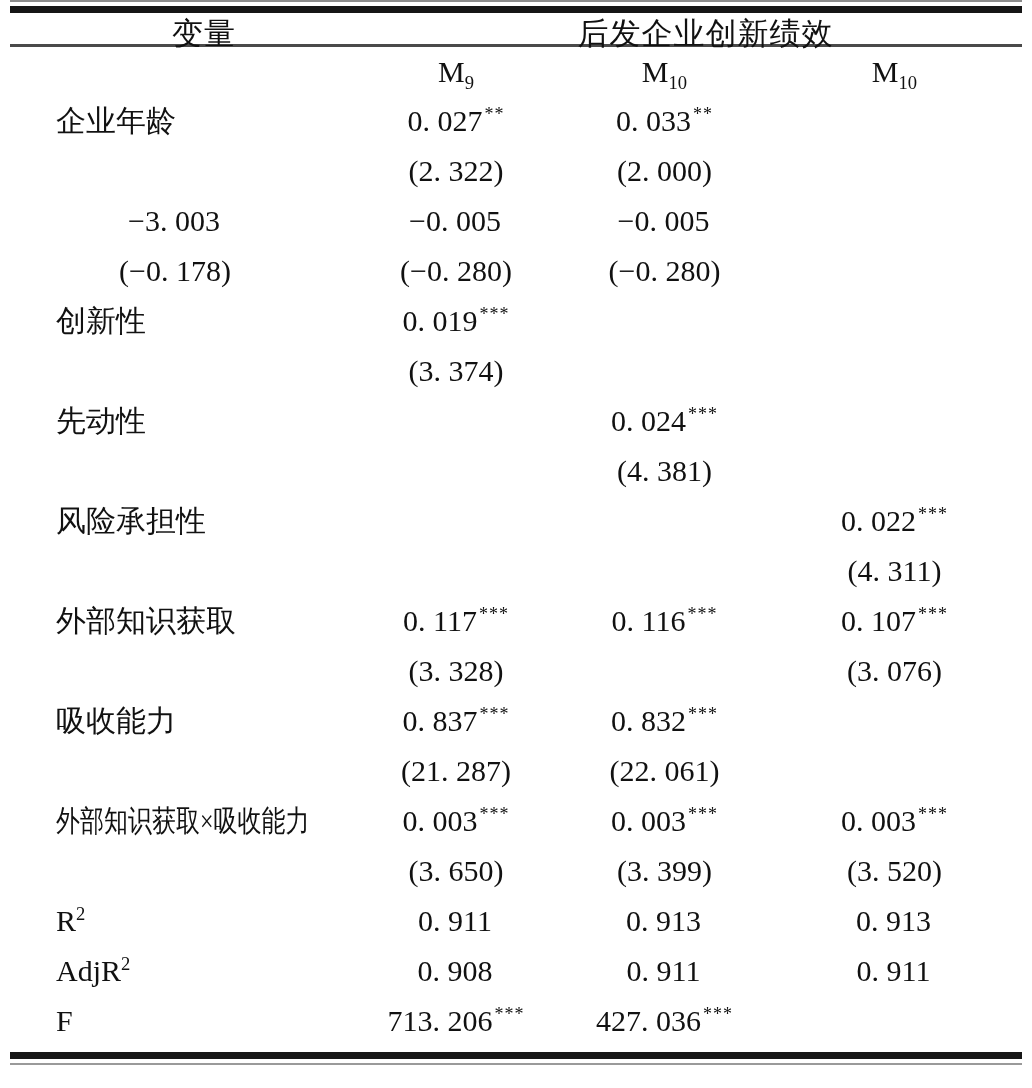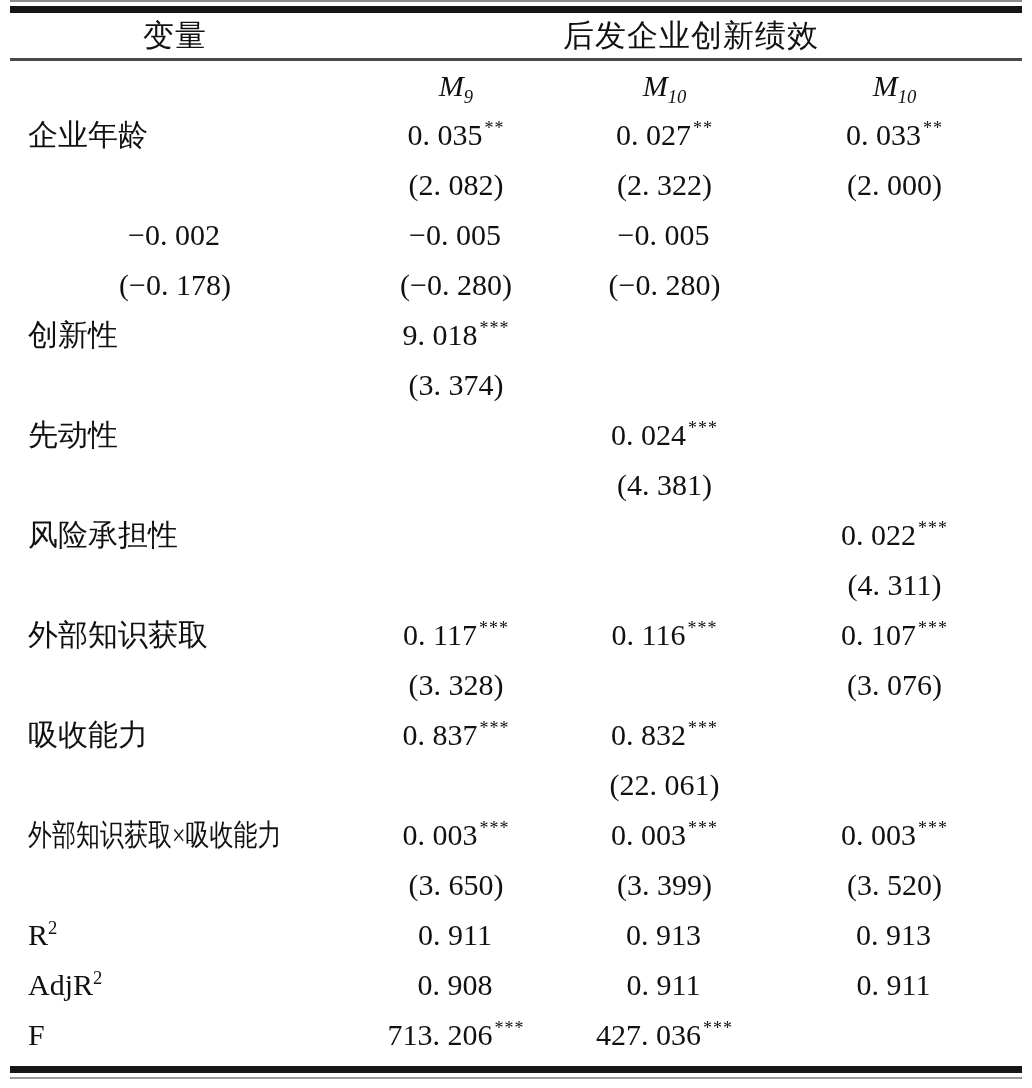--- a/index.html
+++ b/index.html
@@ -17,39 +17,39 @@
   .rule { margin: 0 10px; }
   .rule-thin-top    { height: 2px; background: #8c8c8c; }
   .rule-thick-top   { height: 7px; background: #161616; margin-top: 4px; }
   .rule-mid         { height: 3px; background: #4a4a4a; }
   .rule-thick-bot   { height: 7px; background: #161616; margin-top: 6px; }
   .rule-thin-bot    { height: 2px; background: #9a9a9a; margin-top: 4px; }
 
   
   .header-row1 {
     display: grid; grid-template-columns: 350px 1fr;
-    height: 45px; align-items: center;
+    height: 31px; align-items: center; margin-left: 29px;
   }
   .h1cell { text-align: center; font-size: 31px; letter-spacing: 1px; }
 
   .header-row2 {
     display: grid; grid-template-columns: 350px 212px 205px 1fr;
-    height: 49px; align-items: center; padding-right: 10px; font-style: italic;
+    height: 49px; align-items: center; padding-right: 10px;
   }
   .model { text-align: center; font-size: 30px; }
   .model sub { font-size: 0.62em; line-height: 0; }
 
   
   .trow {
     display: grid; grid-template-columns: 350px 212px 205px 1fr;
     padding-right: 10px;
   }
   .cell { display: flex; flex-direction: column; }
   .line { height: 50px; line-height: 50px; font-size: 30px; white-space: nowrap; }
-  .lab  { padding-left: 28px; text-align: left; }
+  .lab  { padding-left: 28px; text-align: left; margin-left: 28px; }
   .labtxt { display: inline-block; }
   .labtxt.cond { transform: scaleX(0.80); transform-origin: left center; }
   .num  { text-align: center; }
   sup.stars { font-size: 0.60em; line-height: 0; vertical-align: super; letter-spacing: 1px; margin-left: 2px; }
   sup.labsup { font-size: 0.62em; line-height: 0; vertical-align: super; }
 </style>
 </head>
 <body>
 
 <div class="page">
@@ -69,54 +69,50 @@
     <div class="model"><span>M</span><sub>9</sub></div>
     <div class="model"><span>M</span><sub>10</sub></div>
     <div class="model"><span>M</span><sub>10</sub></div>
   </div>
 
   <div class="trow">
     <div class="cell">
         <span class="line lab"><span class="labtxt">企业年龄</span></span>
       </div>
     <div class="cell">
-      <span class="line num"><span>0. 035</span><sup class="stars">**</sup></span>
-      <span class="line num">(2. 082)</span>
-    </div>
-    <div class="cell">
       <span class="line num"><span>0. 027</span><sup class="stars">**</sup></span>
       <span class="line num">(2. 322)</span>
     </div>
     <div class="cell">
       <span class="line num"><span>0. 033</span><sup class="stars">**</sup></span>
       <span class="line num">(2. 000)</span>
     </div>
   </div>
 
   <div class="trow">
     <div class="cell">
-      <span class="line num"><span>−0. 002</span><sup class="stars"></sup></span>
+      <span class="line num"><span>−3. 003</span><sup class="stars"></sup></span>
       <span class="line num">(−0. 178)</span>
     </div>
     <div class="cell">
       <span class="line num"><span>−0. 005</span><sup class="stars"></sup></span>
       <span class="line num">(−0. 280)</span>
     </div>
     <div class="cell">
       <span class="line num"><span>−0. 005</span><sup class="stars"></sup></span>
       <span class="line num">(−0. 280)</span>
     </div>
   </div>
 
   <div class="trow">
     <div class="cell">
         <span class="line lab"><span class="labtxt">创新性</span></span>
       </div>
     <div class="cell">
-      <span class="line num"><span>9. 018</span><sup class="stars">***</sup></span>
+      <span class="line num"><span>0. 019</span><sup class="stars">***</sup></span>
       <span class="line num">(3. 374)</span>
     </div>
     <div class="cell">
       <span class="line num"><span></span><sup class="stars"></sup></span>
       <span class="line num"></span>
     </div>
     <div class="cell">
       <span class="line num"><span></span><sup class="stars"></sup></span>
       <span class="line num"></span>
     </div>
@@ -174,20 +170,21 @@
       <span class="line num">(3. 076)</span>
     </div>
   </div>
 
   <div class="trow">
     <div class="cell">
         <span class="line lab"><span class="labtxt">吸收能力</span></span>
       </div>
     <div class="cell">
       <span class="line num"><span>0. 837</span><sup class="stars">***</sup></span>
+      <span class="line num">(21. 287)</span>
     </div>
     <div class="cell">
       <span class="line num"><span>0. 832</span><sup class="stars">***</sup></span>
       <span class="line num">(22. 061)</span>
     </div>
   </div>
 
   <div class="trow">
     <div class="cell">
         <span class="line lab"><span class="labtxt cond">外部知识获取×吸收能力</span></span>

